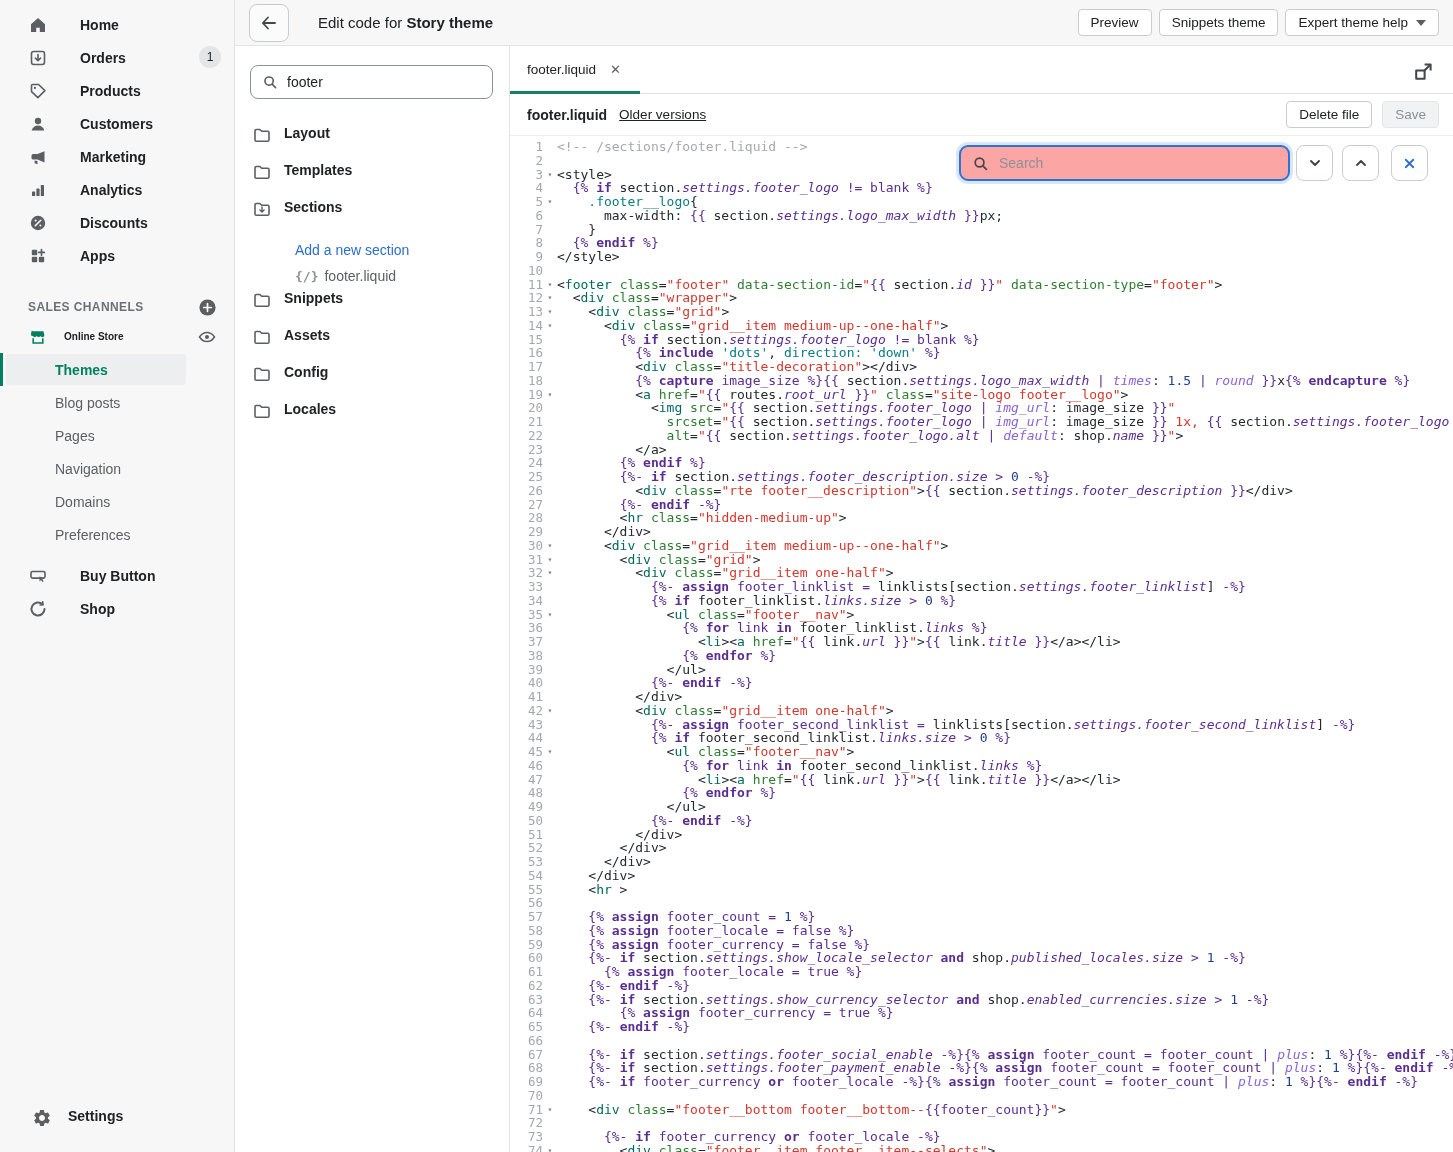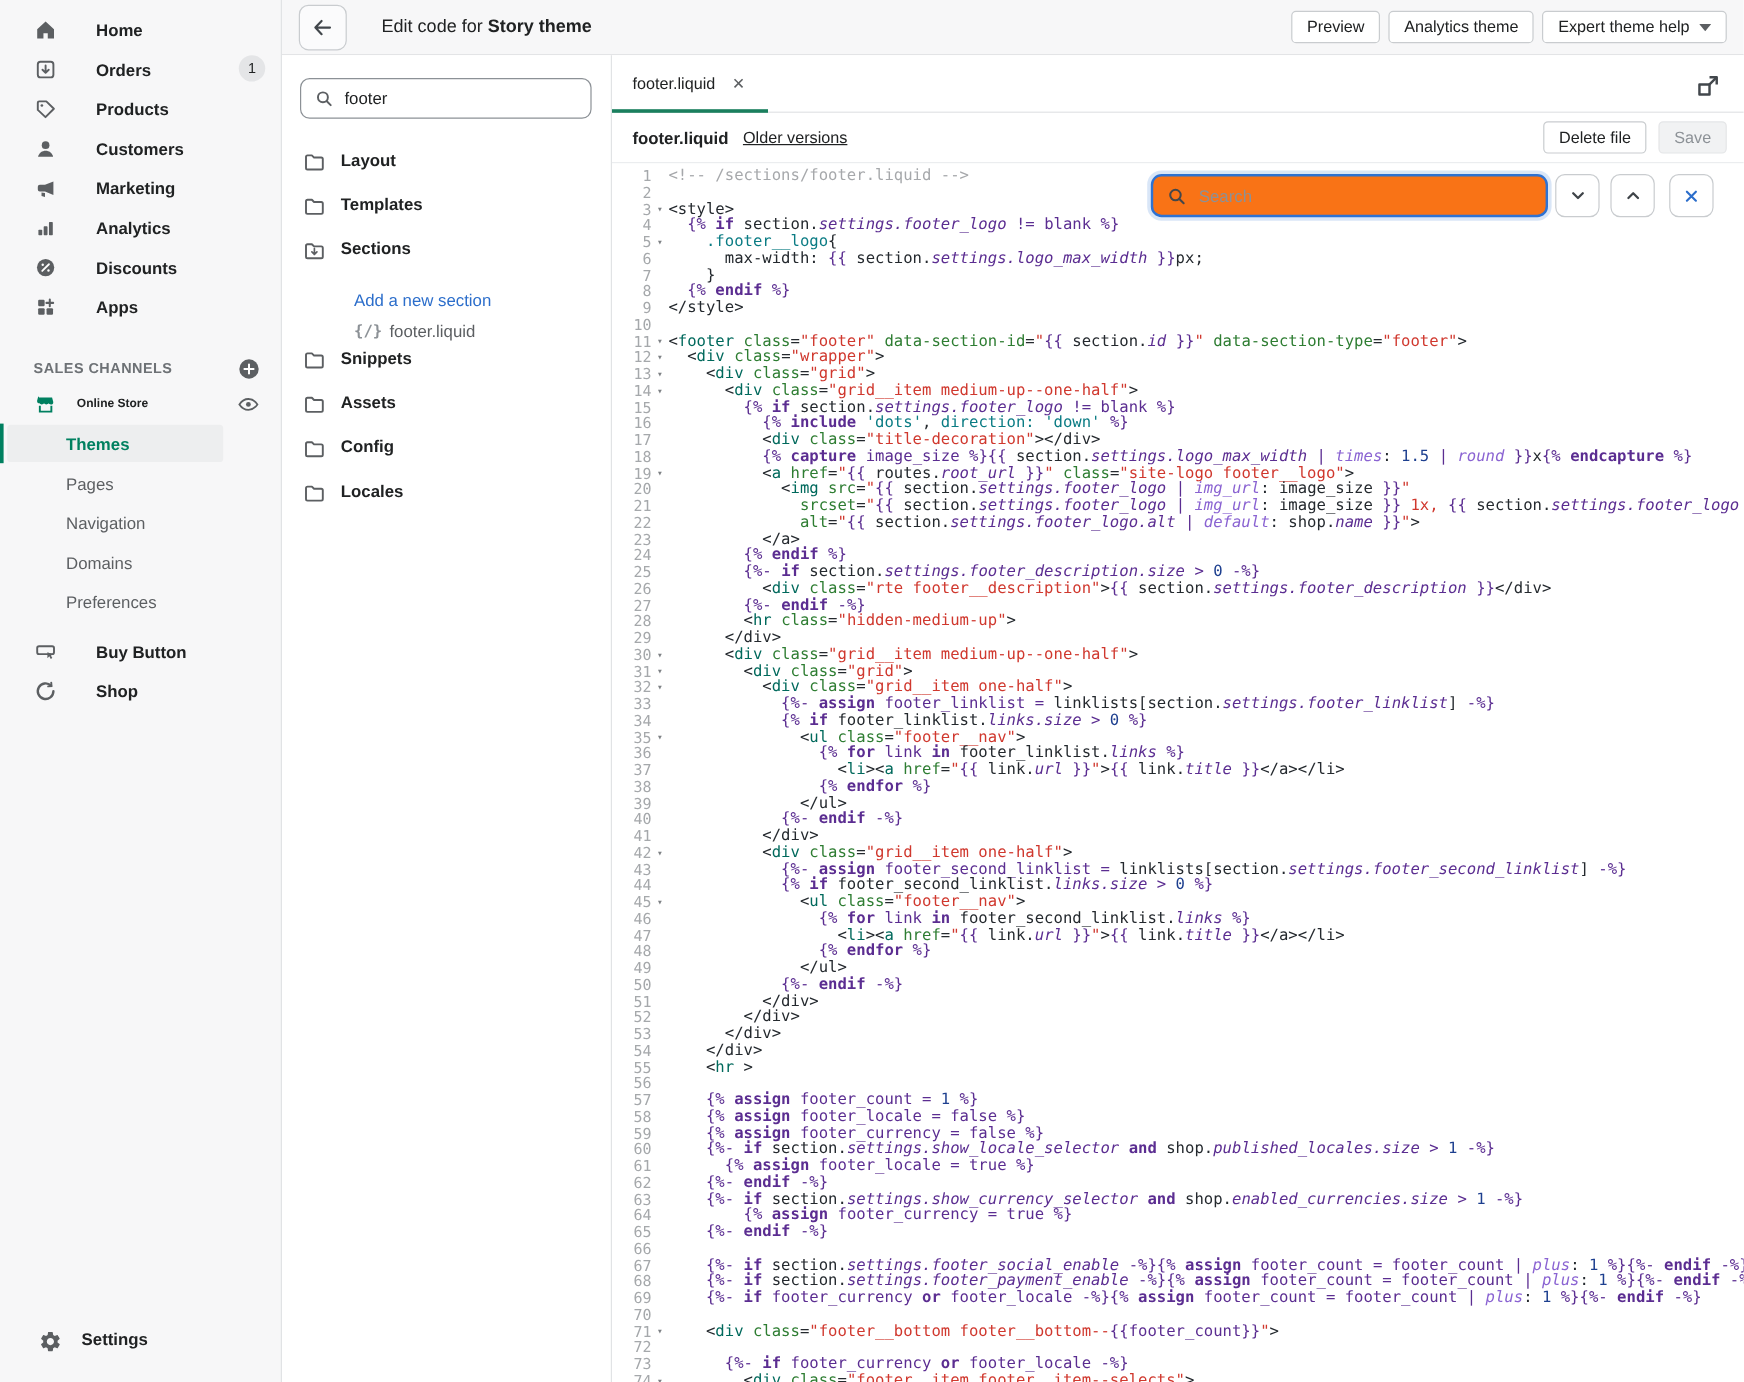--- a/index.html
+++ b/index.html
@@ -100,21 +100,21 @@
   .gutter .fold { width:14px; text-align:center; color:#7d8084; font-size:8px; line-height:13.75px; cursor:pointer; }
   .code-cell { flex:1; white-space:pre; }
 
   .tk-cm{color:#a6a8ab} .tk-p{color:#24292e} .tk-tg{color:#00695c}
   .tk-at{color:#2e7d32} .tk-st{color:#d0382e} .tk-lq{color:#5b2d91}
   .tk-kw{color:#5b2d91;font-weight:700} .tk-pr{color:#5b2d91;font-style:italic}
   .tk-fl{color:#8a63d2;font-style:italic} .tk-nm{color:#1d3f8f} .tk-ts{color:#0b7c84}
 
   
   .find-overlay { position:absolute; top:9px; left:449px; display:flex; align-items:center; }
-  .find-input { display:flex; align-items:center; width:331px; height:36px; background:#f97316;
+  .find-input { display:flex; align-items:center; width:331px; height:36px; background:#fca5a5;
     border:2px solid #2e72d2; border-radius:9px; padding:0 10px;
     box-shadow:0 0 0 3px rgba(46,114,210,.18); }
   .find-input input { border:none; outline:none; font-size:14px; width:100%;
     margin-left:9px; font-family:"Liberation Sans",sans-serif; color:#202223; background:transparent; }
   .find-input input::placeholder { color:#8c9196; }
   .find-btn { width:37px; height:36px; background:#fff; border:1px solid #c9cccf;
     border-radius:8px; display:flex; align-items:center; justify-content:center; cursor:pointer; }
   .find-btn.down { margin-left:6px; } .find-btn.up { margin-left:9px; } .find-btn.close { margin-left:12px; }
 
   svg { display:block; }
@@ -233,20 +233,23 @@
       </span>
     </button>
   </div>
 
   <div id="sub-items">
       <div class="sub-item active">
         <span class="hl"></span>
         <span class="lbl">Themes</span>
       </div>
       <div class="sub-item">
+        <span class="lbl">Blog posts</span>
+      </div>
+      <div class="sub-item">
         <span class="lbl">Pages</span>
       </div>
       <div class="sub-item">
         <span class="lbl">Navigation</span>
       </div>
       <div class="sub-item">
         <span class="lbl">Domains</span>
       </div>
       <div class="sub-item">
         <span class="lbl">Preferences</span>
@@ -294,21 +297,21 @@
       </span>
     </button>
     <div class="page-title">
       <span>Edit code for </span><b>Story theme</b>
     </div>
     <div class="top-actions" id="top-actions">
         <button class="btn">
           <span>Preview</span>
         </button>
         <button class="btn">
-          <span>Analytics theme</span>
+          <span>Snippets theme</span>
         </button>
         <button class="btn">
           <span>Expert theme help</span>
           <span class="caret">
             <svg width="10" height="6" viewBox="0 0 10 6" fill="#5c5f62">
               <path d="M0 0h10L5 6Z"></path>
             </svg>
           </span>
         </button>
       </div>

